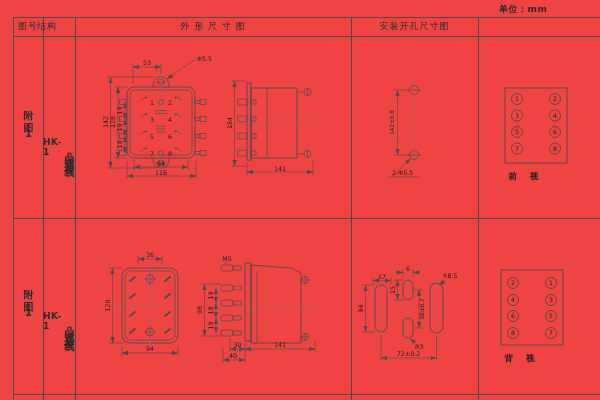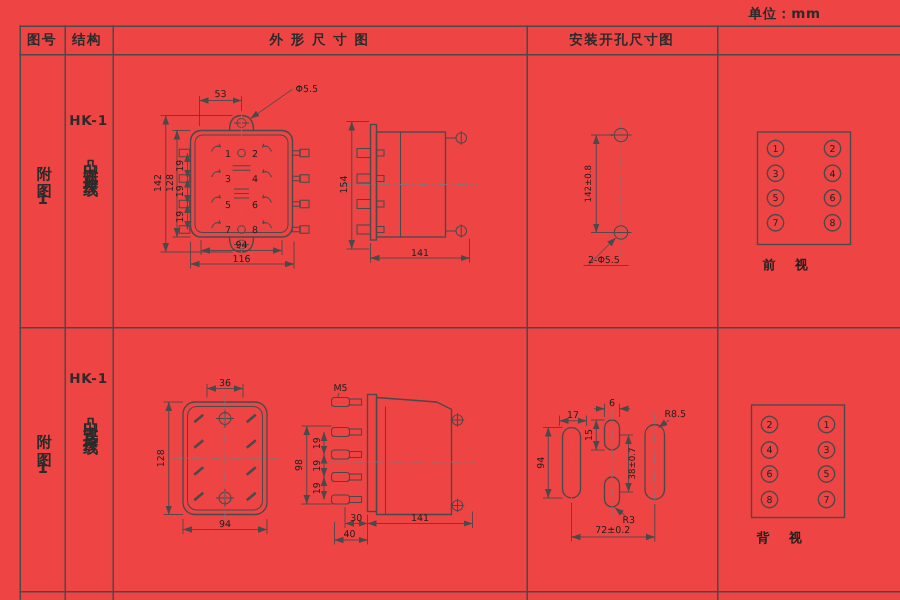--- a/index.html
+++ b/index.html
@@ -3,24 +3,24 @@
 <meta charset="utf-8">
 <style>
   *{margin:0;padding:0;box-sizing:border-box}
   html,body{background:#fff}
   .canvas{position:relative;width:600px;height:400px;background:#ef4444;overflow:hidden;
           font-family:"DejaVu Sans","Liberation Sans",sans-serif;color:#2b2b2b}
   .hline{position:absolute;height:1px;background:#4a4a4a}
   .vline{position:absolute;width:1px;background:#4a4a4a}
   .unit{position:absolute;top:3px;left:499px;font-size:9px;font-weight:bold;letter-spacing:.5px}
   .hdr{position:absolute;top:18px;height:17px;display:flex;align-items:center;justify-content:center;
-       font-size:9px;font-weight:bold;letter-spacing:1px;white-space:nowrap}
+       font-size:9px;font-weight:normal;letter-spacing:1px;white-space:nowrap}
   .figcell{position:absolute;display:flex;align-items:center;justify-content:center}
   .figno{writing-mode:vertical-rl;text-orientation:upright;letter-spacing:13px;font-size:10px;font-weight:bold}
-  .structcell{position:absolute;display:flex;flex-direction:column;align-items:center}
+  .structcell{position:absolute;display:flex;flex-direction:row;align-items:center}
   .model{font-size:9px;font-weight:bold;letter-spacing:.5px}
   .structtext{writing-mode:vertical-rl;text-orientation:upright;letter-spacing:3px;font-size:10px;font-weight:bold;margin-top:12px}
   .dwg{position:absolute}
   svg .ln{stroke:#4a4a4a;stroke-width:.9;fill:none}
   svg .thin{stroke:#4a4a4a;stroke-width:.7;fill:none}
   svg .cl{stroke:#7a7a7a;stroke-width:.55;fill:none;stroke-dasharray:7 2.2 1.5 2.2}
   svg .dim{stroke:#4a4a4a;stroke-width:.6;fill:none}
   svg .scr{stroke:#4a4a4a;stroke-width:1.7;fill:none}
   svg text{fill:#1f1f1f;font-size:6.3px;font-family:"DejaVu Sans","Liberation Sans",sans-serif}
   svg text.sm{font-size:5.8px}
@@ -47,21 +47,21 @@
   <div class="hline" style="top:36px;left:13px;width:587px"></div>
   <div class="hline" style="top:218px;left:13px;width:587px"></div>
   <div class="hline" style="top:394px;left:13px;width:587px"></div>
   <div class="vline" style="left:13px;top:17px;height:383px"></div>
   <div class="vline" style="left:43px;top:17px;height:383px"></div>
   <div class="vline" style="left:75px;top:17px;height:383px"></div>
   <div class="vline" style="left:351px;top:17px;height:383px"></div>
   <div class="vline" style="left:478px;top:17px;height:383px"></div>
 
   <div class="hdr" style="left:13px;width:30px">图号</div>
-  <div class="hdr" style="left:42px;width:32px">结构</div>
+  <div class="hdr" style="left:31px;width:32px">结构</div>
   <div class="hdr" style="left:351px;width:127px">安装开孔尺寸图</div>
   <div class="hdr" style="left:75px;width:276px">外 形 尺 寸 图</div>
 
   <div class="figcell" style="left:13px;top:36px;width:30px;height:182px">
     <div class="figno">附图1</div>
   </div>
   <div class="structcell" style="left:43px;top:36px;width:32px;height:182px;padding-top:40px">
     <div class="model">HK-1</div>
     <div class="structtext">凸出式前接线</div>
   </div>

